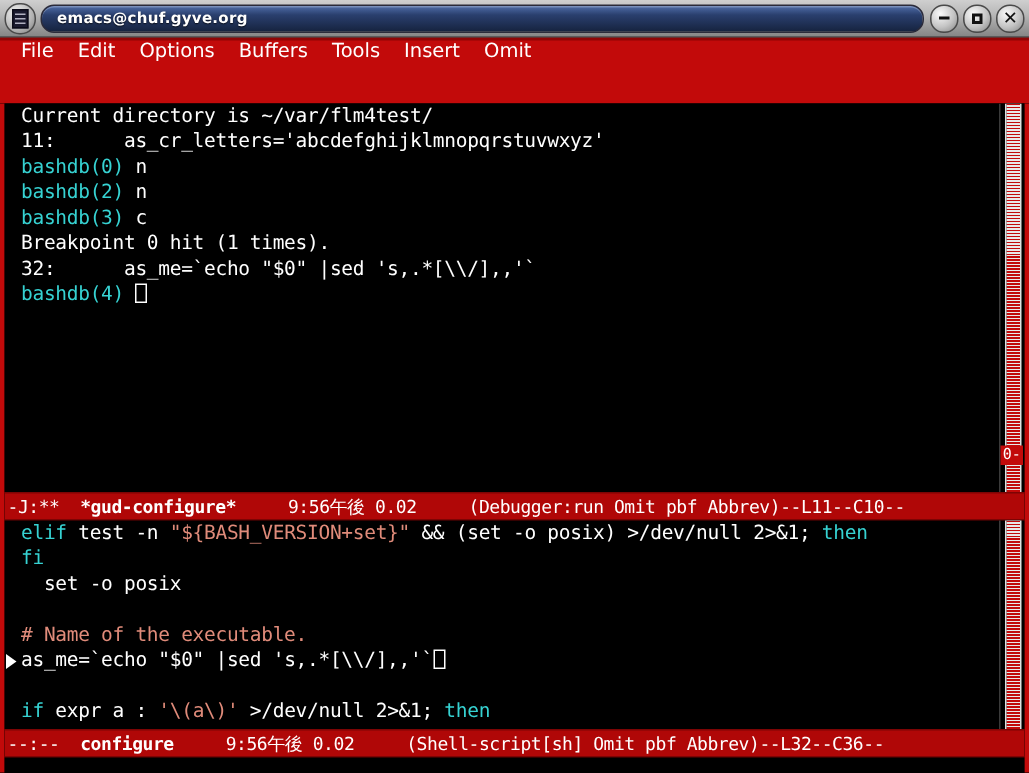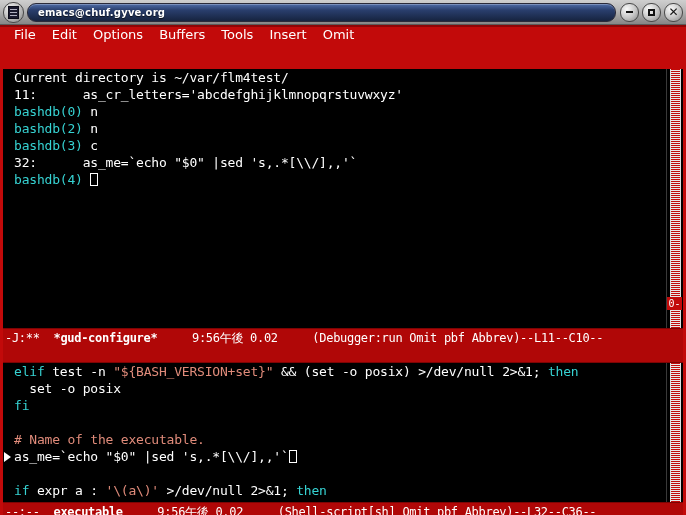--- a/index.html
+++ b/index.html
@@ -195,21 +195,21 @@
     display: inline-block;
     width: 8px;
     height: 13px;
     border: 1px solid #ffffff;
     vertical-align: -2px;
     box-sizing: border-box;
   }
 
   
   .modeline {
-    height: 35px;
+    height: 19px;
     background: #b00707;
     color: #ffffff;
     font-family: "DejaVu Sans Mono", monospace;
     font-size: 12px;
     line-height: 19px;
     white-space: pre;
     overflow: hidden;
     box-sizing: border-box;
     border-top: 1px solid #7d0404;
     border-bottom: 1px solid #7d0404;
@@ -266,49 +266,50 @@
   <div class="frame">
 
     <div class="win-pane" style="height:259px;">
       <div class="fringe-left"></div>
       <div class="text-area" id="gud-text">
           <div class="code-line"><span class="c-white">Current directory is ~/var/flm4test/</span></div>
           <div class="code-line"><span class="c-white">11:      as_cr_letters='abcdefghijklmnopqrstuvwxyz'</span></div>
           <div class="code-line"><span class="c-cyan">bashdb(0) </span><span class="c-white">n</span></div>
           <div class="code-line"><span class="c-cyan">bashdb(2) </span><span class="c-white">n</span></div>
           <div class="code-line"><span class="c-cyan">bashdb(3) </span><span class="c-white">c</span></div>
+          <div class="code-line"><span class="c-white">Breakpoint 0 hit (1 times).</span></div>
           <div class="code-line"><span class="c-white">32:      as_me=`echo "$0" |sed 's,.*[\\/],,'`</span></div>
           <div class="code-line"><span class="c-cyan">bashdb(4) </span><span class="cursor-block"></span></div>
         </div>
       <div class="scroll-col">
         <div class="scroll-thumb" style="top:0px; bottom:0px;"></div>
         <div class="scroll-handle" style="top:228px;">0--</div>
       </div>
     </div>
 
     <div class="modeline" id="ml-upper"><span class="">-J:**</span><span>  </span><span class="ml-strong">*gud-configure*</span><span>     </span><span class="">9:56午後</span><span> </span><span class="">0.02</span><span>     </span><span class="">(Debugger:run Omit pbf Abbrev)</span><span class="">--L11--C10--</span></div>
 
     <div class="win-pane" style="height:139px;">
       <div class="fringe-left" id="cfg-fringe">
           <div class="fringe-arrow" style="top: 89px;"></div>
         </div>
       <div class="text-area" id="cfg-text">
           <div class="code-line"><span class="c-cyan">elif</span><span class="c-white"> test -n </span><span class="c-salmon">"${BASH_VERSION+set}"</span><span class="c-white"> &amp;&amp; (set -o posix) &gt;/dev/null 2&gt;&amp;1; </span><span class="c-cyan">then</span></div>
+          <div class="code-line"><span class="c-cyan">fi</span></div>
           <div class="code-line"><span class="c-white">  set -o posix</span></div>
-          <div class="code-line"><span class="c-cyan">fi</span></div>
           <div class="code-line">&nbsp;</div>
           <div class="code-line"><span class="c-salmon"># Name of the executable.</span></div>
           <div class="code-line"><span class="c-white">as_me=</span><span class="c-white">`echo "$0" |sed 's,.*[\\/],,'`</span><span class="cursor-block"></span></div>
           <div class="code-line">&nbsp;</div>
           <div class="code-line"><span class="c-cyan">if</span><span class="c-white"> expr a : </span><span class="c-salmon">'\(a\)'</span><span class="c-white"> &gt;/dev/null 2&gt;&amp;1; </span><span class="c-cyan">then</span></div>
           <div class="code-line"><span class="c-white">  as_expr=expr</span></div>
         </div>
       <div class="scroll-col">
         <div class="scroll-thumb" style="top:0px; bottom:0px;"></div>
       </div>
     </div>
 
-    <div class="modeline" id="ml-lower"><span class="">--:--</span><span>  </span><span class="ml-strong">executable</span><span>     </span><span class="">9:56午後</span><span> </span><span class="">0.02</span><span>     </span><span class="">(Shell-script[sh] Omit pbf Abbrev)</span><span class="">--L32--C36--</span></div>
+    <div class="modeline" id="ml-lower"><span class="">--:--</span><span>  </span><span class="ml-strong">configure</span><span>     </span><span class="">9:56午後</span><span> </span><span class="">0.02</span><span>     </span><span class="">(Shell-script[sh] Omit pbf Abbrev)</span><span class="">--L32--C36--</span></div>
 
     <div style="height:17px;background:#000;"></div>
   </div>
 
 </div>
 
 </body></html>

